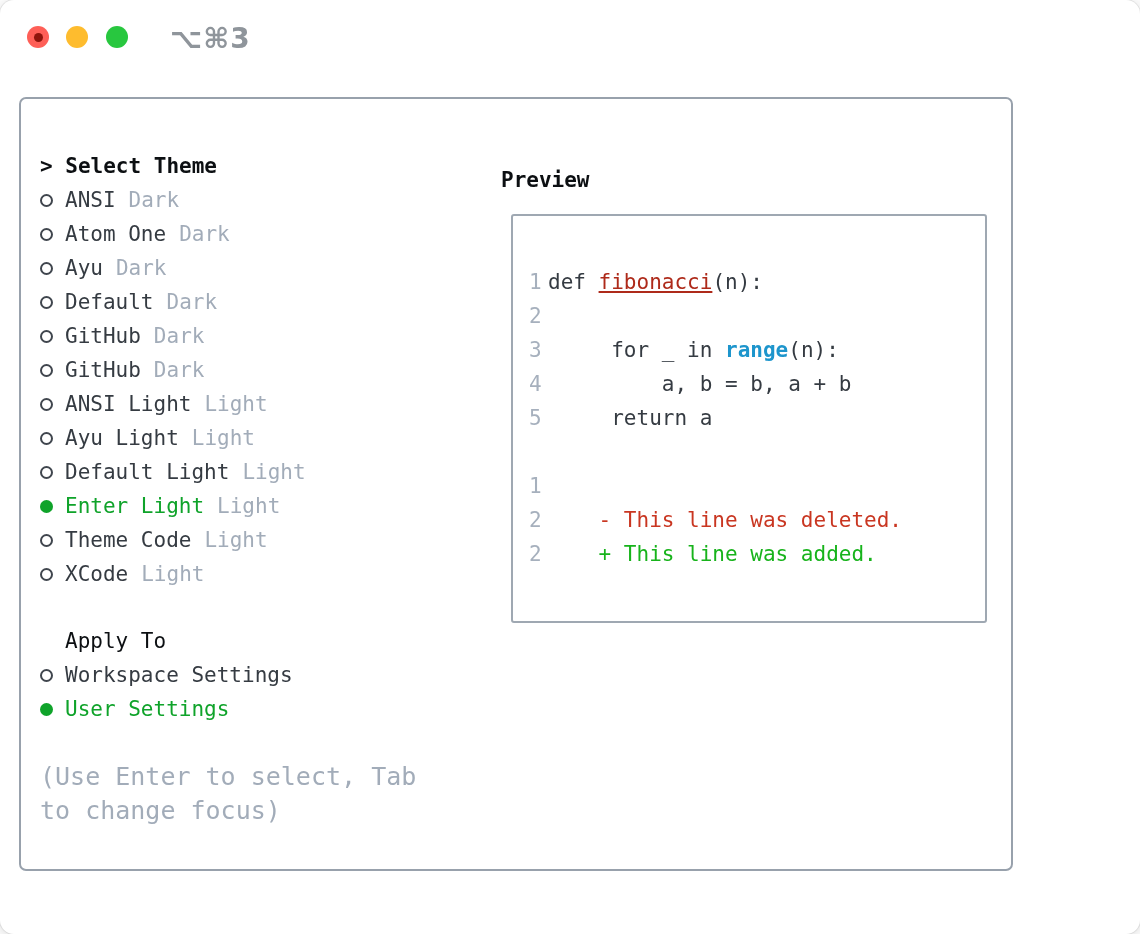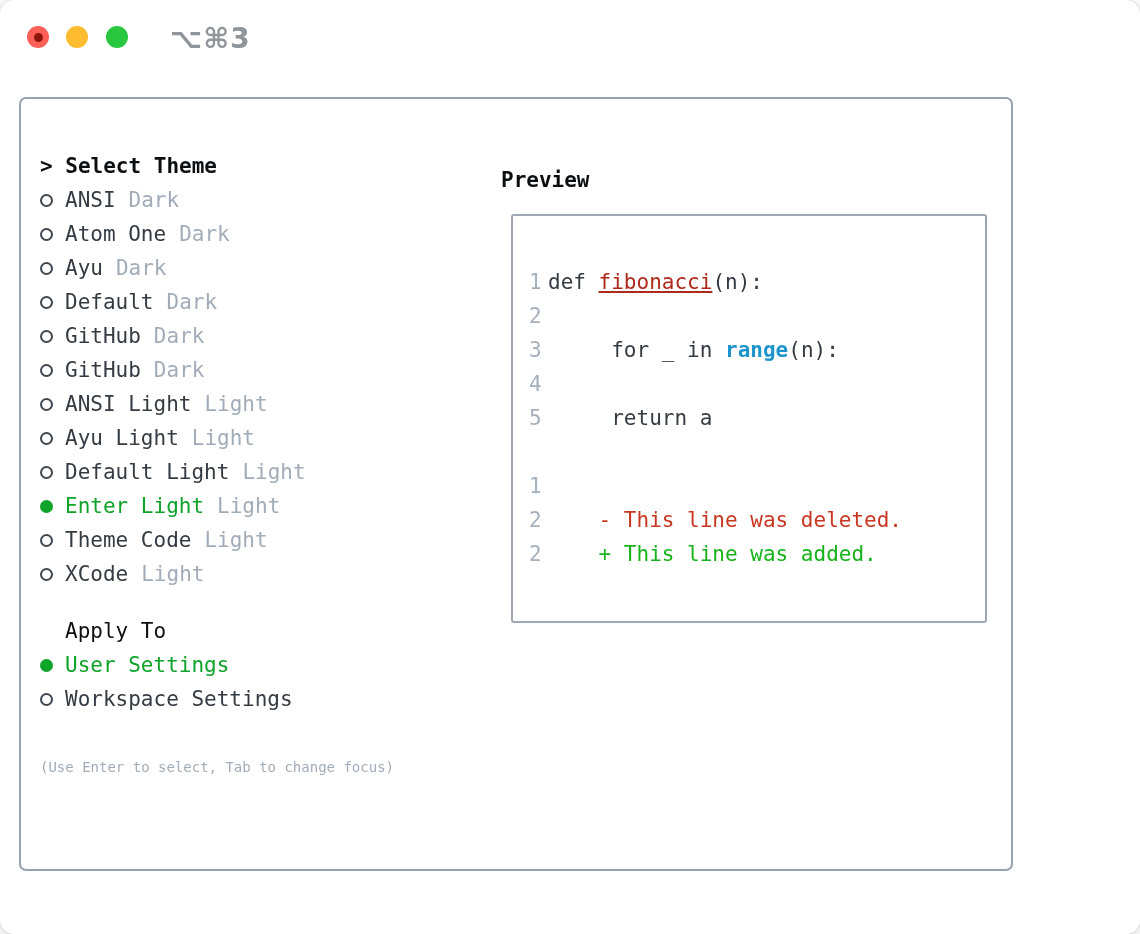--- a/index.html
+++ b/index.html
@@ -41,26 +41,26 @@
   .hdr{font-weight:bold;color:var(--c-header,#0c0f12);}
   .hdr .prefix{white-space:pre;}
   .dot{
     width:13px;height:13px;border-radius:50%;box-sizing:border-box;
     border:2px solid #40464e;margin-right:12px;flex:none;background:transparent;
   }
   .dot.sel{border:none;background:var(--c-accent_green,#0fa32a);}
   .theme-name{white-space:pre;}
   .row.selected .theme-name{color:var(--c-accent_green,#0fa32a);}
   .variant{color:var(--c-muted,#a2acb9);white-space:pre;margin-left:13px;}
-  .apply-block{margin-top:23px;}
+  .apply-block{margin-top:33px;}
   .apply-hdr{color:var(--c-header,#0c0f12);}
   .apply-hdr .lbl{margin-left:25px;}
   .row.selected .opt-label{color:var(--c-accent_green,#0fa32a);}
   .footer{
-    margin-top:34px;width:420px;font-size:14px;line-height:34px;
+    margin-top:34px;width:420px;font-size:25px;line-height:34px;
     color:var(--c-muted,#a2acb9);
   }
   
   .preview-hdr{height:34px;line-height:34px;font-size:21px;font-weight:bold;
     color:var(--c-header,#0c0f12);margin-left:-1px;}
   .preview-box{
     margin-top:17px;margin-left:9px;width:476px;box-sizing:border-box;
     border:2px solid var(--c-preview_border,#9fa8b2);border-radius:3px;
     padding:49px 0 50px 16px;background:#ffffff;
   }
@@ -169,29 +169,29 @@
     <span class="theme-name">XCode</span>
     <span class="variant">Light</span>
   </div>
 </div>
 
       <div class="apply-block">
         <div class="row apply-hdr">
           <span class="lbl">Apply To</span>
         </div>
         <div id="apply-list">
+  <div class="row apply-item">
+    <span class="dot"></span>
+    <span class="opt-label">Workspace Settings</span>
+  </div>
+
   <div class="row apply-item selected">
     <span class="dot sel"></span>
     <span class="opt-label">User Settings</span>
   </div>
-
-  <div class="row apply-item">
-    <span class="dot"></span>
-    <span class="opt-label">Workspace Settings</span>
-  </div>
 </div>
       </div>
 
       <div class="footer">(Use Enter to select, Tab to change focus)</div>
     </div>
 
     <div class="right-col">
       <div class="preview-hdr">Preview</div>
       <div class="preview-box" id="preview-box">
   <div class="pline">
@@ -203,20 +203,21 @@
     <span class="ln">2</span>
   </div>
 
   <div class="pline">
     <span class="ln">3</span>
     <span class="code"><span class="seg-fg">     for _ in </span><span class="seg-call">range</span><span class="seg-fg">(n):</span></span>
   </div>
 
   <div class="pline">
     <span class="ln">4</span>
+    <span class="code"><span class="seg-fg">         a, b = b, a + b</span></span>
   </div>
 
   <div class="pline">
     <span class="ln">5</span>
     <span class="code"><span class="seg-fg">     return a</span></span>
   </div>
 
   <div class="pline">
     <span class="ln"></span>
     <span class="code"></span>

